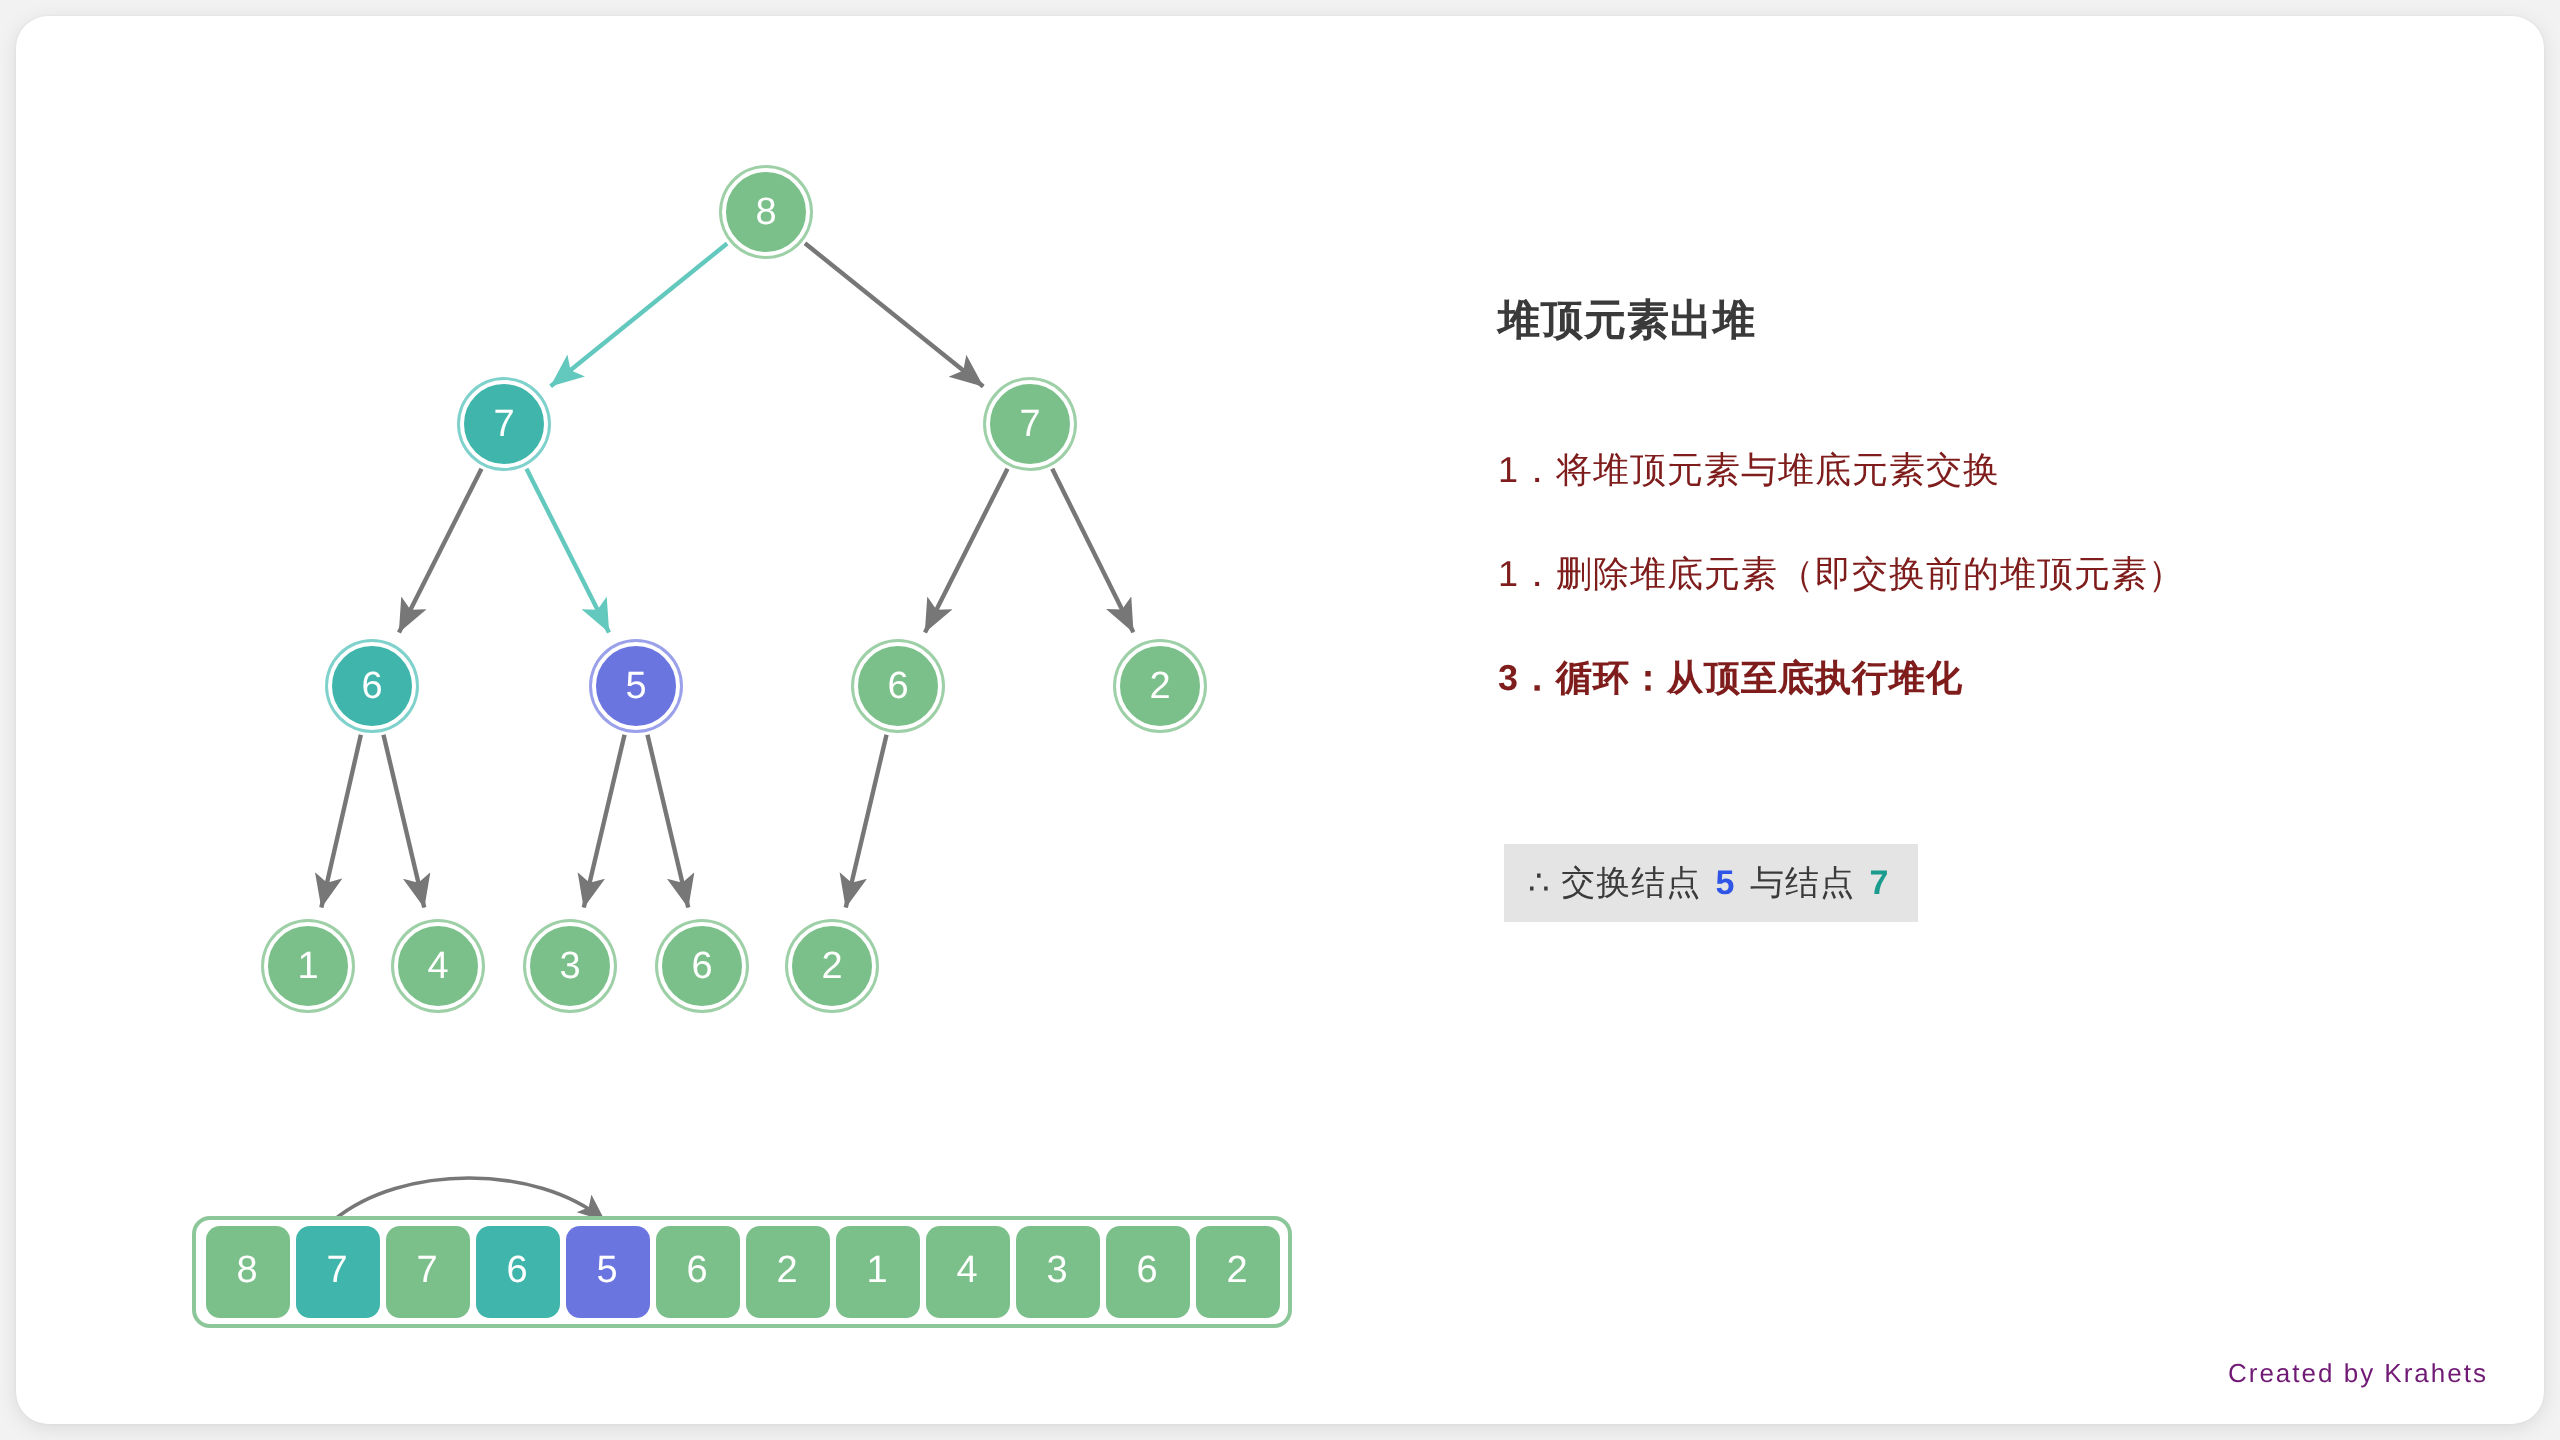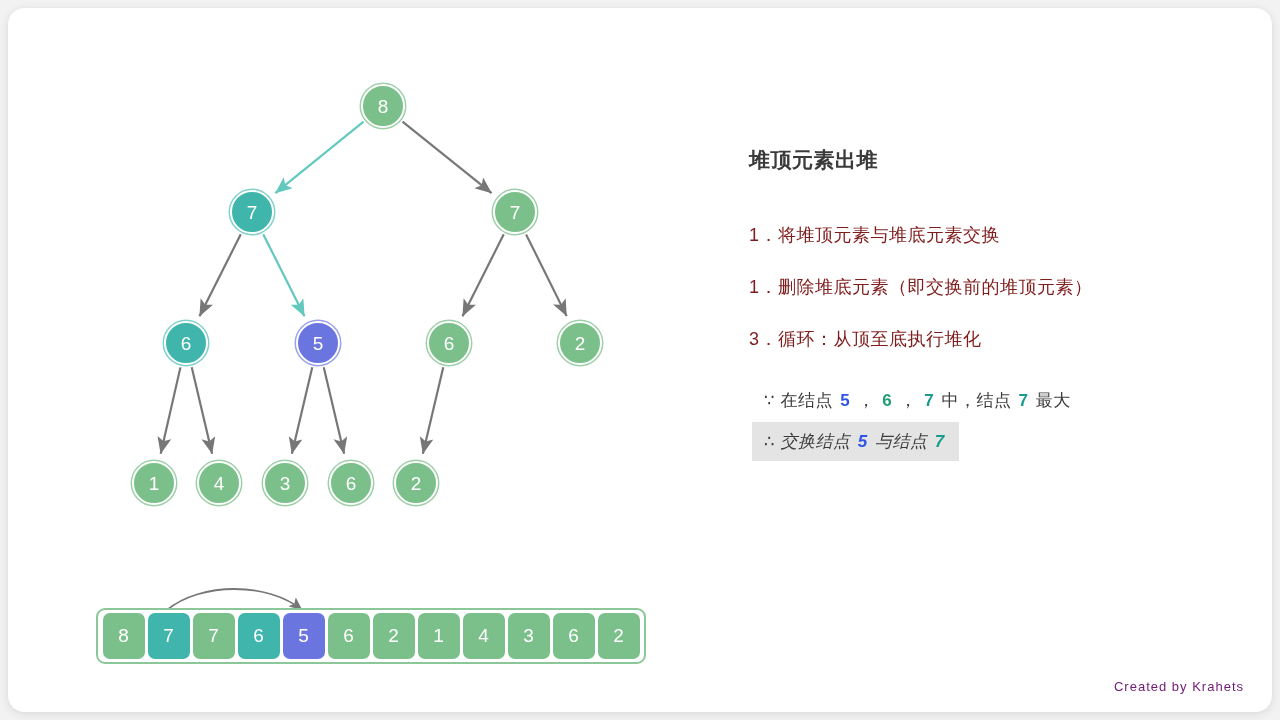--- a/index.html
+++ b/index.html
@@ -122,33 +122,33 @@
   .step {
     position: absolute;
     left: 0;
     font-size: 18px;
     color: #7f1d1d;
     white-space: nowrap;
     letter-spacing: 0.5px;
   }
   #step-1 { top: 215px; }
   #step-2 { top: 267px; }
-  #step-3 { top: 319px; }
+  #step-3 { top: 319px; font-weight: bold; }
 
   .concl {
     position: absolute;
     font-size: 17px;
     color: #3b3b3b;
     white-space: nowrap;
     letter-spacing: 0.5px;
     padding: 8px 12px;
     box-sizing: border-box;
   }
   #concl-1 { left: 3px; top: 373px; }
-  #concl-2 { left: 3px; top: 414px; background: #e4e4e4; border-radius: 0; font-style: italic; }
+  #concl-2 { left: 3px; top: 414px; background: #e4e4e4; border-radius: 0; }
 
   .num { font-weight: bold; padding: 0 2px; }
   .num.blue  { color: #2f55e8; }
   .num.teal  { color: #1a9b8e; }
   .num.green { color: #1f9e7a; }
 
   #footer {
     position: absolute;
     right: 28px;
     bottom: 18px;
@@ -277,32 +277,20 @@
     </div>
   </div>
 
   <div id="panel">
     <div id="panel-title">堆顶元素出堆</div>
 
     <div class="step" id="step-1">1．将堆顶元素与堆底元素交换</div>
     <div class="step" id="step-2">1．删除堆底元素（即交换前的堆顶元素）</div>
     <div class="step" id="step-3">3．循环：从顶至底执行堆化</div>
 
-    <div class="concl" id="concl-1">
-      <span>∵</span>
-      <span>在结点</span>
-      <span class="num blue">5</span>
-      <span>，</span>
-      <span class="num green">6</span>
-      <span>，</span>
-      <span class="num teal">7</span>
-      <span>中，结点</span>
-      <span class="num teal">7</span>
-      <span>最大</span>
-    </div>
 
     <div class="concl" id="concl-2">
       <span>∴</span>
       <span>交换结点</span>
       <span class="num blue">5</span>
       <span>与结点</span>
       <span class="num teal">7</span>
     </div>
   </div>
 

